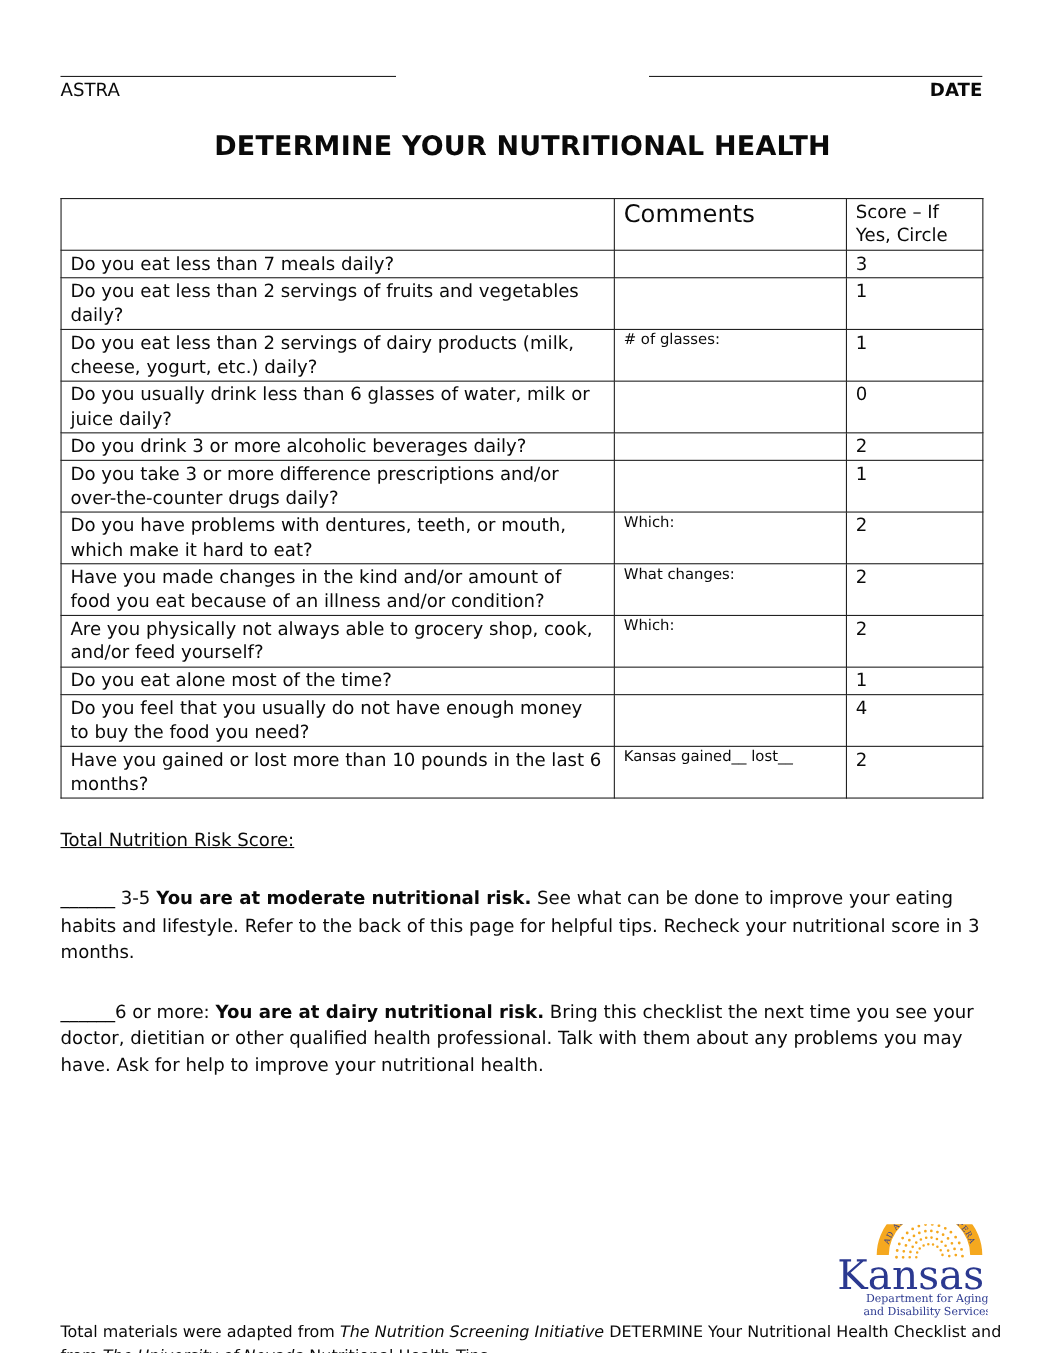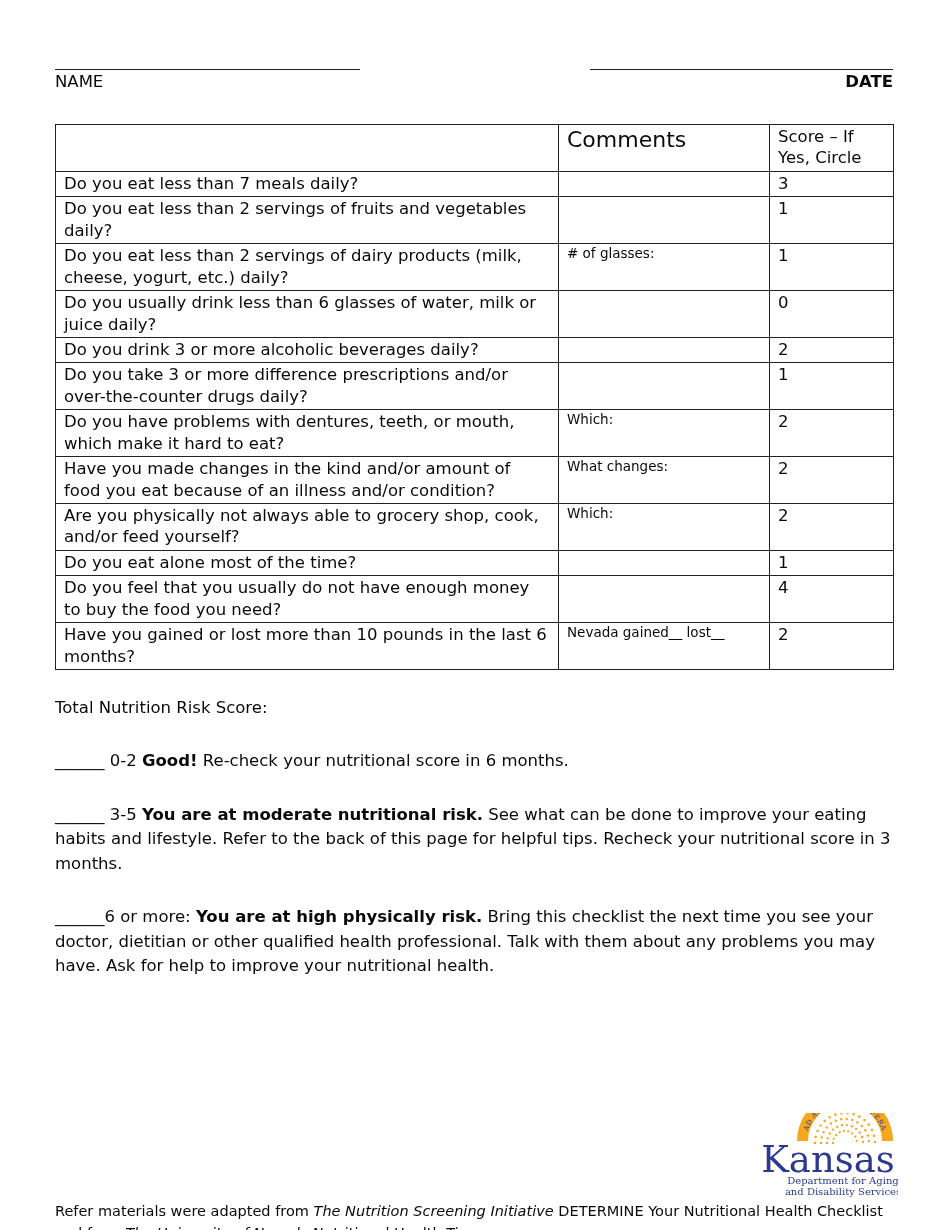--- a/index.html
+++ b/index.html
@@ -29,21 +29,21 @@
   .col-q{width:503px;}
   .col-c{width:211px;}
   .col-s{width:124px;}
   td.q,th.q{font-size:16.5px;}
   td.c{font-size:13.5px;padding-top:3px;}
   td.s{font-size:16.5px;text-align:center;}
   th.c-head{font-size:22px;}
   th.s-head{font-size:16.5px;}
   
   .scoring{margin:26px 55px 0 55px;width:840px;font-size:16.5px;line-height:1.48;}
-  .total-label{margin-top:26px;}
+  .total-label{margin-top:26px;text-decoration:underline;}
   .level{margin-top:29px;}
   .level b{font-weight:bold;}
   
   .logo{position:absolute;left:760px;top:1044px;width:138px;height:88px;}
   
   .footnote{
     position:absolute;left:55px;top:1131px;width:858px;
     font-size:14.5px;line-height:1.55;color:#0a0a0a;
   }
   .footnote i{font-style:italic;}
@@ -51,24 +51,25 @@
 </head>
 <body>
 
 <div class="page">
 
   <div class="top-lines">
     <div class="blank-line left"></div>
     <div class="blank-line right"></div>
   </div>
   <div class="top-labels">
-    <div class="left">NAME</div>
+    <div class="left">ASTRA</div>
     <div class="right">DATE</div>
   </div>
 
+  <div class="doc-title">DETERMINE YOUR NUTRITIONAL HEALTH</div>
 
   <table class="checklist">
     <colgroup>
         <col class="col-q">
         <col class="col-c">
         <col class="col-s">
       </colgroup>
     <tbody>
         <tr>
       <th class="q"></th>
@@ -125,31 +126,30 @@
       <td class="c"></td>
       <td class="s">1</td>
     </tr>
     <tr>
       <td class="q">Do you feel that you usually do not have enough money to buy the food you need?</td>
       <td class="c"></td>
       <td class="s">4</td>
     </tr>
     <tr>
       <td class="q">Have you gained or lost more than 10 pounds in the last 6 months?</td>
-      <td class="c">Nevada gained__ lost__</td>
+      <td class="c">Kansas gained__ lost__</td>
       <td class="s">2</td>
     </tr>
   </tbody>
     </table>
 
   <div class="scoring">
     <div class="total-label">Total Nutrition Risk Score:</div>
-    <p class="level"><span>______ 0-2 </span><b>Good!</b><span> Re-check your nutritional score in 6 months.</span></p>
     <p class="level"><span>______ 3-5 </span><b>You are at moderate nutritional risk.</b><span> See what can be done to improve your eating habits and lifestyle. Refer to the back of this page for helpful tips. Recheck your nutritional score in 3 months.</span></p>
-    <p class="level"><span>______6 or more: </span><b>You are at high physically risk.</b><span> Bring this checklist the next time you see your doctor, dietitian or other qualified health professional. Talk with them about any problems you may have. Ask for help to improve your nutritional health.</span></p>
+    <p class="level"><span>______6 or more: </span><b>You are at dairy nutritional risk.</b><span> Bring this checklist the next time you see your doctor, dietitian or other qualified health professional. Talk with them about any problems you may have. Ask for help to improve your nutritional health.</span></p>
   </div>
 
   <div class="logo">
     <svg viewBox="0 0 138 88" width="138" height="88">
       <path d="M 37,28 A 48,48 0 0 1 133,28 L 122,28 A 37,37 0 0 0 48,28 Z" fill="#F5A81F"></path>
       <defs>
           <path id="arcT" d="M 46,30 A 39,39 0 0 1 124,30"></path>
         </defs>
       <text font-size="7" fill="#2B3990" font-family="DejaVu Serif, serif" letter-spacing="0.6">
         <textPath href="#arcT" startOffset="50%" text-anchor="middle">AD ASTRA PER ASPERA</textPath>
@@ -157,15 +157,15 @@
       <path d="M 55,30 A 30,30 0 0 1 115,30" fill="none" stroke="#F5A81F" stroke-width="2.6" stroke-dasharray="0 6.2" stroke-linecap="round"></path>
       <path d="M 61,30 A 24,24 0 0 1 109,30" fill="none" stroke="#F5A81F" stroke-width="2.5" stroke-dasharray="0 5.6" stroke-linecap="round"></path>
       <path d="M 67,30 A 18,18 0 0 1 103,30" fill="none" stroke="#F5A81F" stroke-width="2.4" stroke-dasharray="0 5" stroke-linecap="round"></path>
       <path d="M 73,30 A 12,12 0 0 1 97,30" fill="none" stroke="#F5A81F" stroke-width="2.3" stroke-dasharray="0 4.4" stroke-linecap="round"></path>
       <text x="68" y="59" text-anchor="middle" font-family="DejaVu Serif, serif" font-size="37" fill="#2B3990">Kansas</text>
       <text x="83" y="71" text-anchor="middle" font-family="DejaVu Serif, serif" font-size="10" fill="#2B3990">Department for Aging</text>
       <text x="83" y="82" text-anchor="middle" font-family="DejaVu Serif, serif" font-size="10" fill="#2B3990">and Disability Services</text>
     </svg>
   </div>
 
-  <div class="footnote"><span>Refer materials were adapted from </span><i>The Nutrition Screening Initiative</i><span> DETERMINE Your Nutritional Health Checklist and from </span><i>The University of Nevada</i><span> Nutritional Health Tips.</span></div>
+  <div class="footnote"><span>Total materials were adapted from </span><i>The Nutrition Screening Initiative</i><span> DETERMINE Your Nutritional Health Checklist and from </span><i>The University of Nevada</i><span> Nutritional Health Tips.</span></div>
 
 </div>
 
 </body></html>

